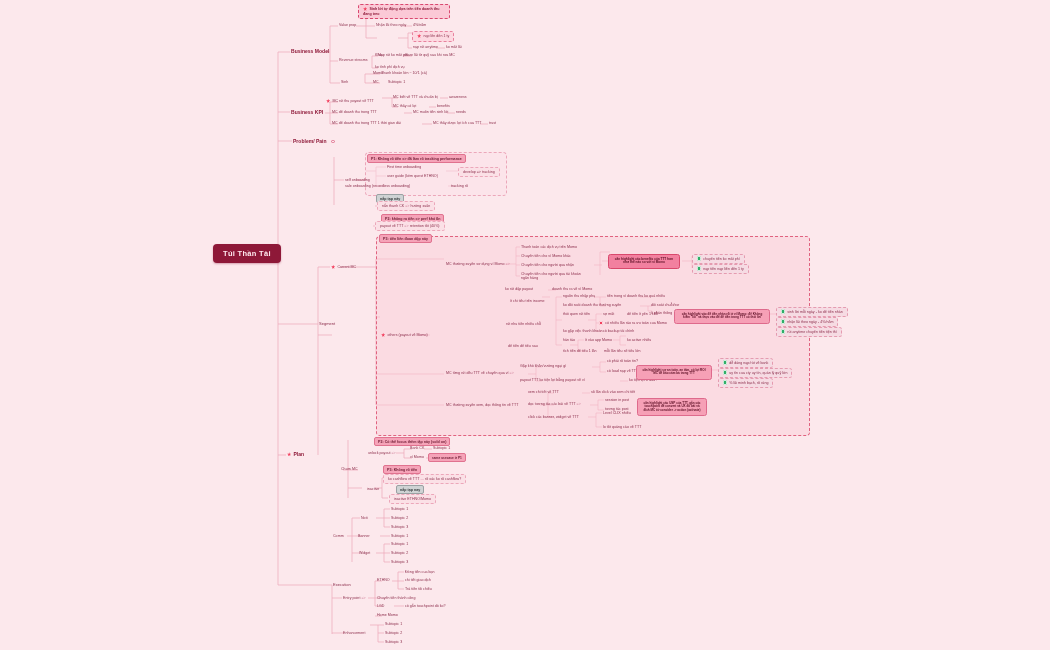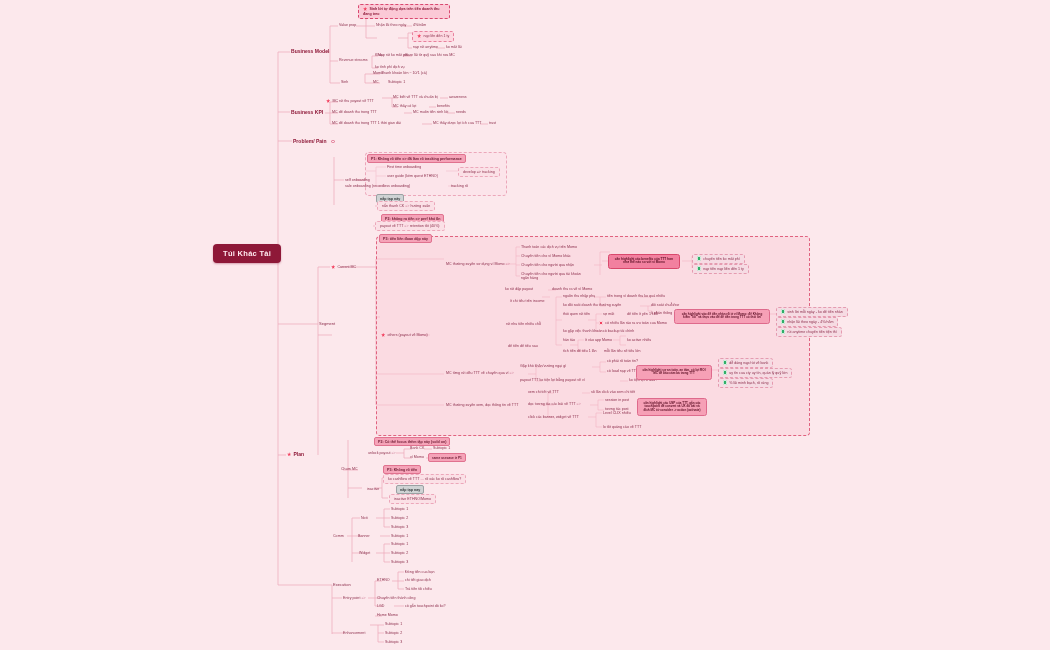--- a/index.html
+++ b/index.html
@@ -354,21 +354,21 @@
       <path d="M378 625 V642"></path>
       <path d="M378 625 H384"></path>
       <path d="M378 633 H384"></path>
       <path d="M378 642 H384"></path>
     </g>
   </svg>
 
   <div class="region" style="left:376px;top:236px;width:434px;height:200px;"></div>
   <div class="region soft" style="left:365px;top:152px;width:142px;height:44px;"></div>
 
-  <div class="node root" style="left:213px;top:244px;">Túi Khác Tài</div>
+  <div class="node root" style="left:213px;top:244px;">Túi Thần Tài</div>
 
   <div class="node lvl1" style="left:291px;top:48px;">Business Model</div>
   <div class="node lvl1" style="left:291px;top:109px;">Business KPI</div>
   <div class="node lvl1" style="left:293px;top:138px;">
     <span>Problem/ Pain</span>
     <span class="ic ring" style="margin-left:3px;"></span>
   </div>
   <div class="node" style="left:319px;top:321px;font-size:4px;">Segment</div>
   <div class="node lvl1" style="left:287px;top:451px;">
     <span class="ic star"></span><span>Plan</span>

